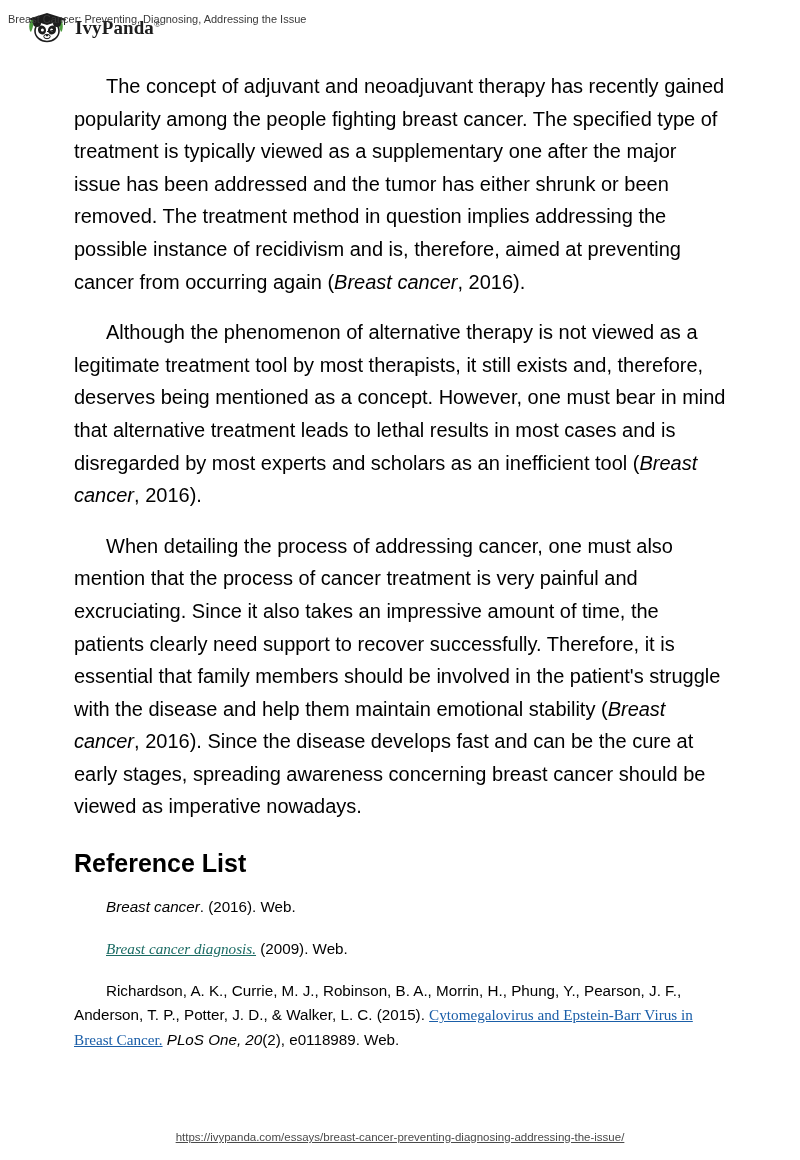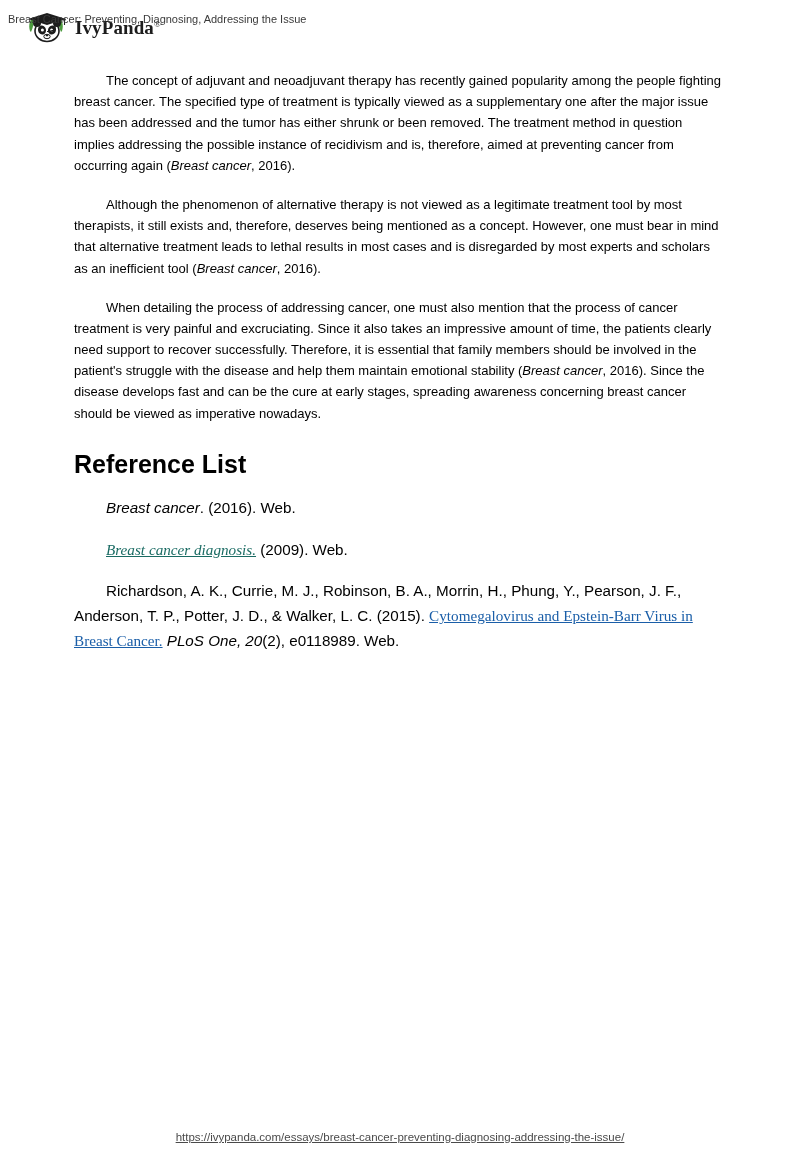--- a/index.html
+++ b/index.html
@@ -63,21 +63,21 @@
 
   
   .doc {
     position: absolute;
     left: 74px;
     top: 70px;
     width: 652px;
   }
   p.para {
     margin: 0 0 18px 0;
-    font-size: 13px;
+    font-size: 20px;
     line-height: 1.63;
     text-align: left;
     color: #000;
     text-indent: 32px;
   }
   em { font-style: italic; }
 
   h2.section-title {
     font-size: 25px;
     font-weight: bold;

